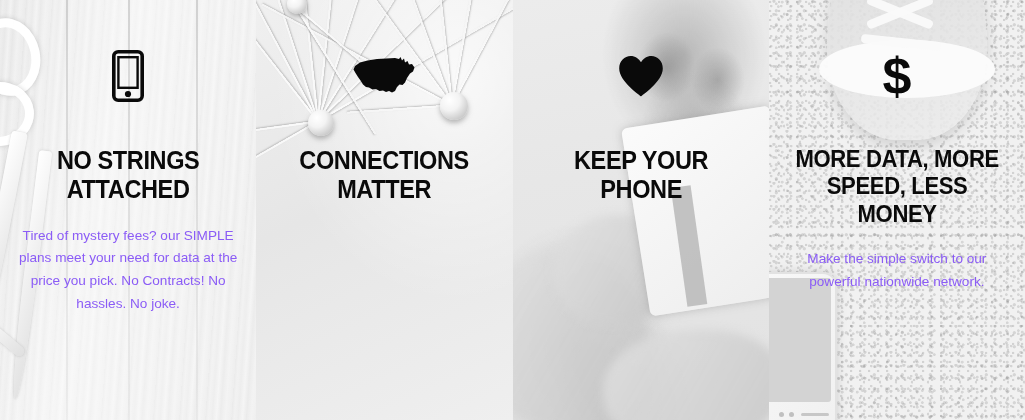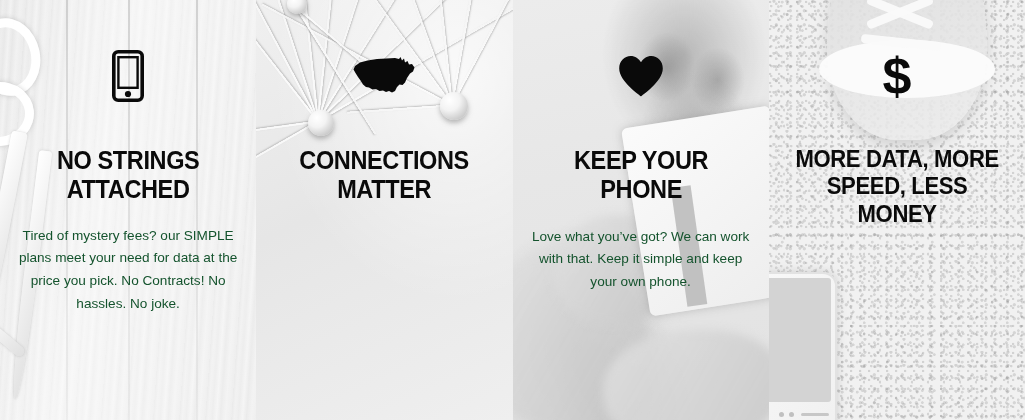--- a/index.html
+++ b/index.html
@@ -51,21 +51,21 @@
     color:#0a0a0a;
     text-align:center;
     text-transform:uppercase;
     font-stretch:condensed;
     transform:scaleX(0.94);
     margin-top:-6px;
   }
   .feature-body {
     font-size:13.6px;
     line-height:1.68;
-    color:#14532d;
+    color:#8b5cf6;
     text-align:center;
     margin-top:20px;
     max-width:232px;
     font-weight:500;
   }
   .p1 .feature-body { max-width:238px; }
   .p2 .feature-body { max-width:236px; margin-top:21px; }
   .p3 .feature-body { max-width:228px; margin-top:21px; }
   .p4 .feature-body { max-width:214px; margin-top:20px; }
   .p4 .feature-title { font-size:23.5px; }
@@ -285,21 +285,20 @@
       <div class="held-phone" style="left:122px; top:116px; width:150px; height:190px; transform:rotate(-9deg); border-radius:6px;"></div>
       <div class="held-phone-strip" style="left:166px; top:186px; width:20px; height:120px; transform:rotate(-8deg);"></div>
     </div>
     <div class="panel-content">
       <div class="icon-slot">
         <svg width="46" height="42" viewBox="0 0 46 42" aria-hidden="true">
           <path fill="#0a0a0a" d="M23 41.2 C23 41.2 1.2 26.6 1.2 13.4 C1.2 6 6.6 1 12.6 1 C17.2 1 20.8 3.5 23 7.3 C25.2 3.5 28.8 1 33.4 1 C39.4 1 44.8 6 44.8 13.4 C44.8 26.6 23 41.2 23 41.2 Z"></path>
         </svg>
       </div>
       <div class="feature-title">KEEP YOUR PHONE</div>
-      <div class="feature-body">Love what you’ve got? We can work with that. Keep it simple and keep your own phone.</div>
     </div>
   </div>
 
   <div class="feature-panel p4">
     <div class="panel-bg">
       <div class="bg-concrete"></div>
       <div class="sneaker" style="left:58px; top:-100px; width:160px; height:240px;"></div>
       <div class="sneaker-sole" style="left:50px; top:40px; width:176px; height:58px;"></div>
       <div class="lace" style="left:96px; top:8px; width:70px; height:9px; transform:rotate(22deg);"></div>
       <div class="lace" style="left:96px; top:8px; width:70px; height:9px; transform:rotate(-22deg);"></div>
@@ -309,16 +308,17 @@
       <div class="corner-phone-screen" style="left:-46px; top:278px; width:108px; height:124px;"></div>
       <div class="corner-phone-dot" style="left:10px; top:412px; width:5px; height:5px;"></div>
       <div class="corner-phone-dot" style="left:20px; top:412px; width:5px; height:5px;"></div>
       <div class="corner-phone-bar" style="left:32px; top:413px; width:28px; height:3px;"></div>
     </div>
     <div class="panel-content">
       <div class="icon-slot">
         <span class="dollar-glyph">$</span>
       </div>
       <div class="feature-title">MORE DATA, MORE SPEED, LESS MONEY</div>
+      <div class="feature-body">Make the simple switch to our powerful nationwide network.</div>
     </div>
   </div>
 
 </div>
 
 </body></html>

